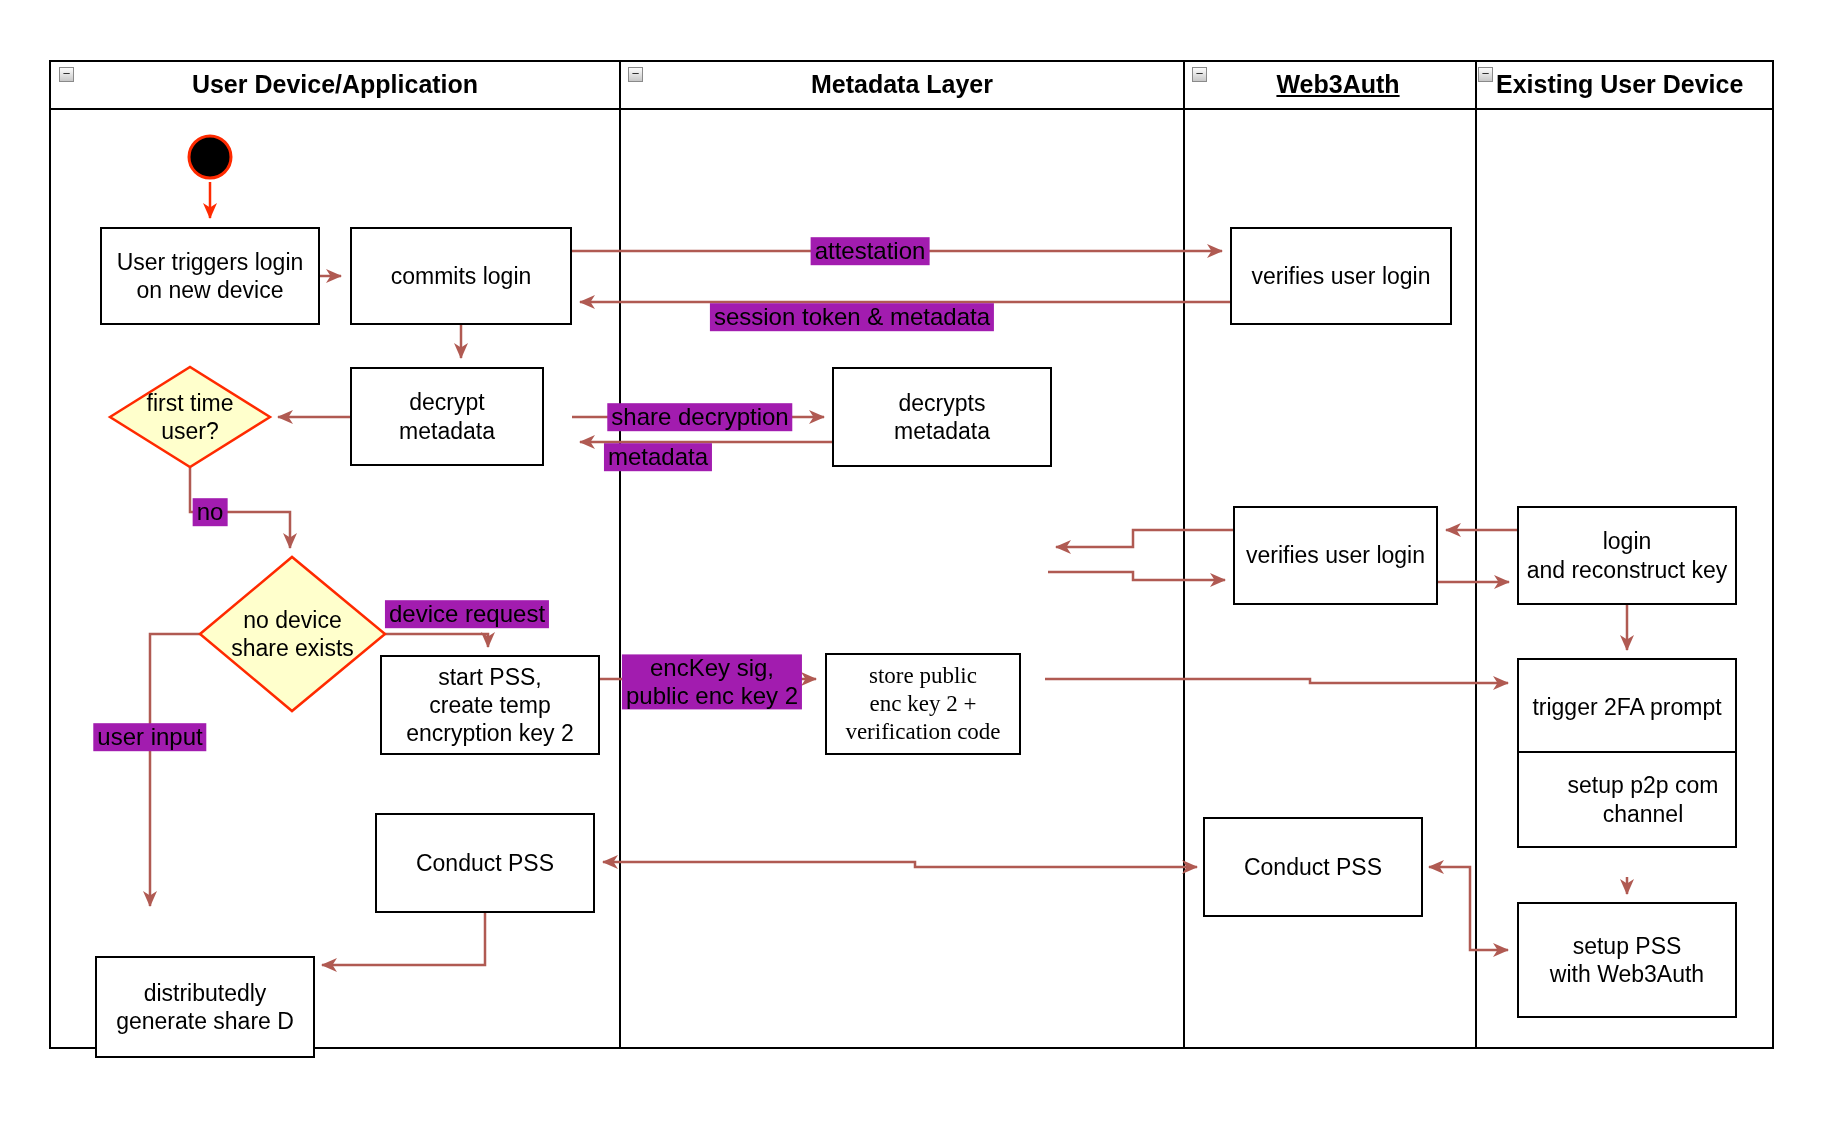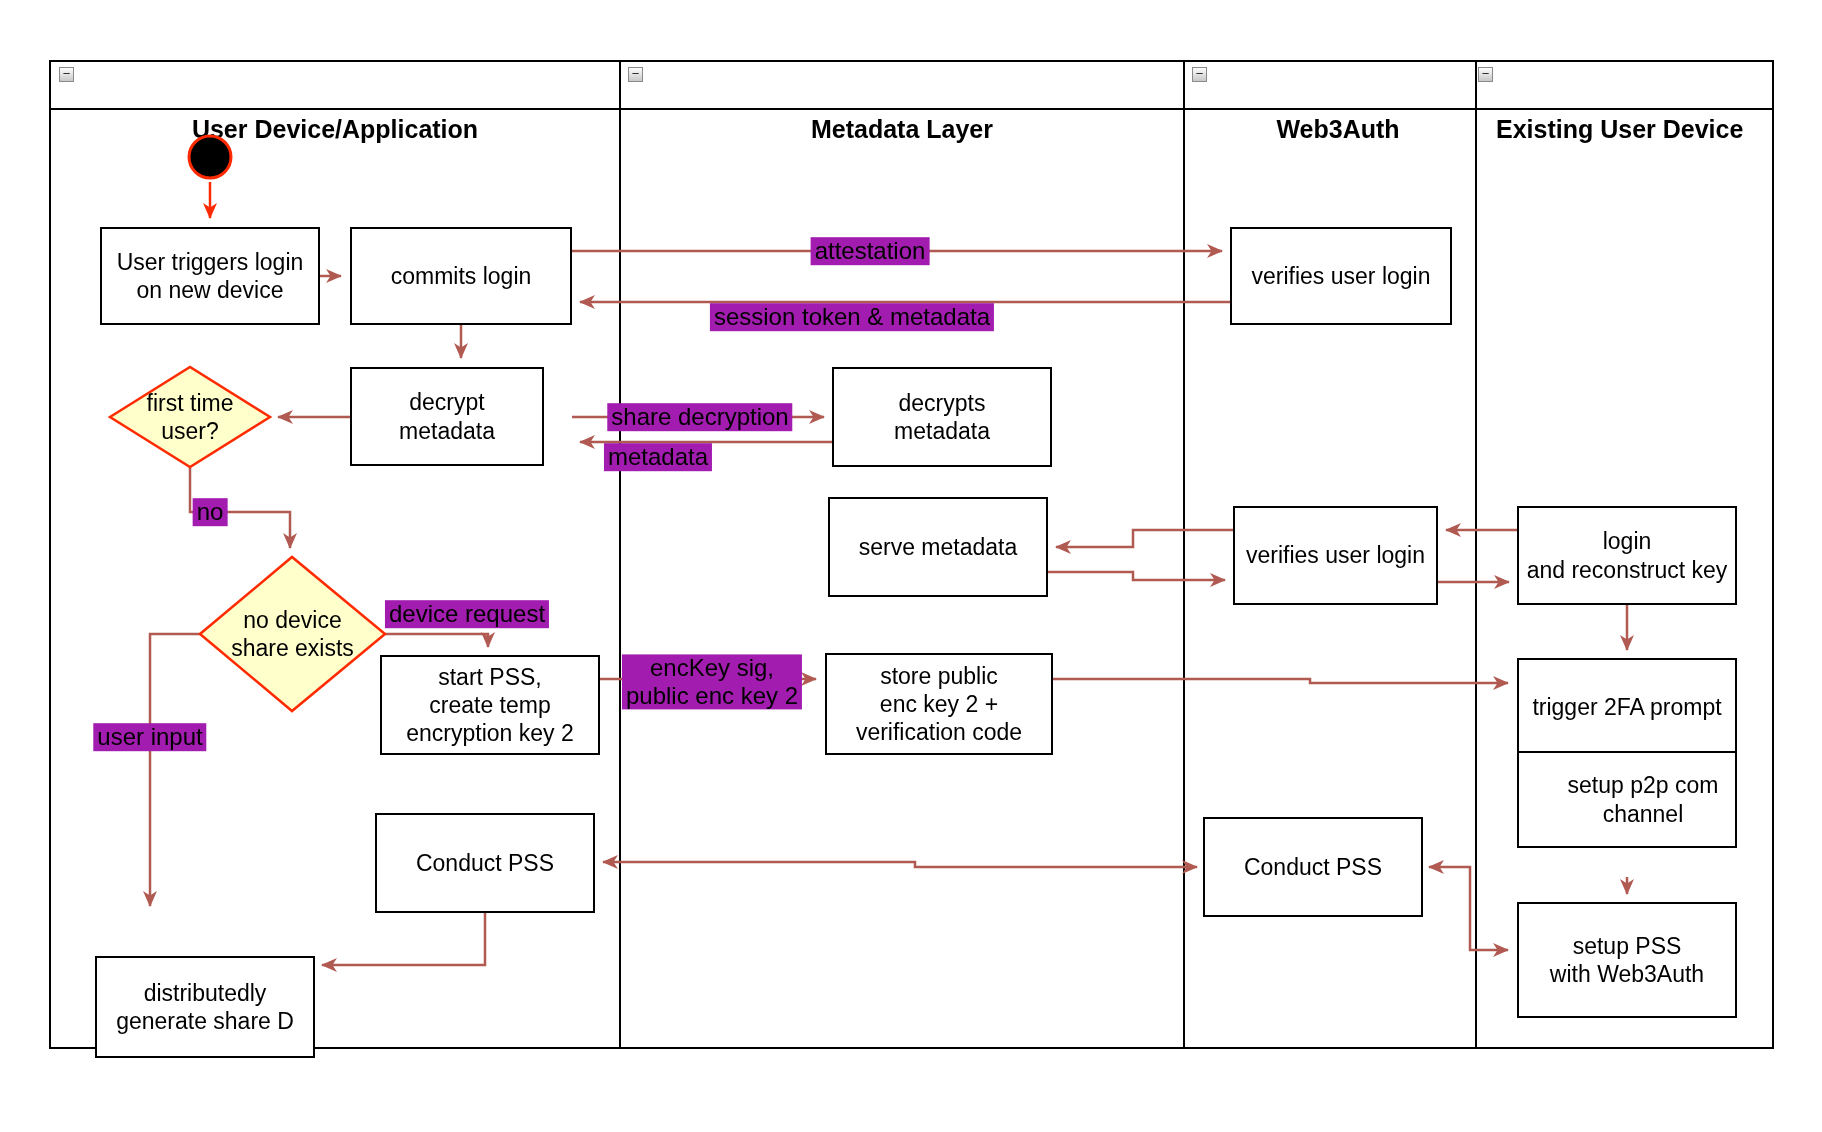--- a/index.html
+++ b/index.html
@@ -7,44 +7,44 @@
           font-family:"Liberation Sans", sans-serif;color:#000;}
 
   
   .pool{position:absolute;left:49px;top:60px;width:1721px;height:985px;
         border:2px solid #000;background:#fff;}
   .lane-div{position:absolute;top:60px;height:987px;width:2px;background:#000;}
   .lane-div.d1{left:619px;} .lane-div.d2{left:1183px;} .lane-div.d3{left:1475px;}
   .header-bottom{position:absolute;left:49px;top:108px;width:1723px;height:2px;background:#000;}
 
   .lane-title{position:absolute;top:60px;height:48px;display:flex;align-items:center;
-              justify-content:center;font-weight:bold;font-size:25px;margin-top:45px;}
+              justify-content:center;font-weight:bold;font-size:25px;}
   .lt-1{left:51px;width:568px;}
   .lt-2{left:621px;width:562px;}
-  .lt-3{left:1185px;width:306px;}
+  .lt-3{left:1185px;width:306px;text-decoration:underline;}
   .lt-4{left:1496px;width:276px;justify-content:flex-start;}
 
   .collapse{position:absolute;top:67px;width:15px;height:15px;box-sizing:border-box;
             border:1px solid #8a8a8a;background:linear-gradient(#fdfdfd,#c8c8c8);
             font-size:13px;line-height:12px;text-align:center;color:#222;}
   .cp-1{left:59px;} .cp-2{left:628px;} .cp-3{left:1192px;} .cp-4{left:1478px;}
 
   
   .node{position:absolute;box-sizing:border-box;border:2px solid #000;background:#fff;
         display:flex;align-items:center;justify-content:center;text-align:center;
         font-size:23px;line-height:1.22;white-space:pre-line;}
   .n-a1{left:100px;top:227px;width:220px;height:98px;}
   .n-a2{left:350px;top:227px;width:222px;height:98px;}
   .n-a3{left:350px;top:367px;width:194px;height:99px;}
   .n-a4{left:380px;top:655px;width:220px;height:100px;}
   .n-a5{left:375px;top:813px;width:220px;height:100px;}
   .n-a6{left:95px;top:915px;width:220px;height:102px;margin-top:41px;}
   .n-b1{left:832px;top:367px;width:220px;height:100px;}
   .n-b2{left:828px;top:497px;width:220px;height:100px;}
-  .n-b3{left:825px;top:653px;width:228px;height:102px;}
+  .n-b3{left:825px;top:653px;width:196px;height:102px;font-family:Liberation Serif, serif;}
   .n-c1{left:1230px;top:227px;width:222px;height:98px;}
   .n-c2{left:1233px;top:506px;width:205px;height:99px;}
   .n-c3{left:1203px;top:817px;width:220px;height:100px;}
   .n-e1{left:1517px;top:506px;width:220px;height:99px;}
   .n-e2{left:1517px;top:658px;width:220px;height:98px;}
   .n-e3{left:1517px;top:751px;width:220px;height:97px;padding-left:32px;}
   .n-e4{left:1517px;top:902px;width:220px;height:116px;}
 
   .dtext{position:absolute;display:flex;align-items:center;justify-content:center;
          text-align:center;font-size:23px;line-height:1.22;white-space:pre-line;}
@@ -138,21 +138,20 @@
   <div class="node n-a3">decrypt
 metadata</div>
   <div class="node n-a4">start PSS,
 create temp
 encryption key 2</div>
   <div class="node n-a5">Conduct PSS</div>
   <div class="node n-a6">distributedly
 generate share D</div>
   <div class="node n-b1">decrypts
 metadata</div>
-  <div class="node n-b2">serve metadata</div>
   <div class="node n-b3">store public
 enc key 2 +
 verification code</div>
   <div class="node n-c1">verifies user login</div>
   <div class="node n-c2">verifies user login</div>
   <div class="node n-c3">Conduct PSS</div>
   <div class="node n-e1">login
 and reconstruct key</div>
   <div class="node n-e2">trigger 2FA prompt</div>
   <div class="node n-e3">setup p2p com

